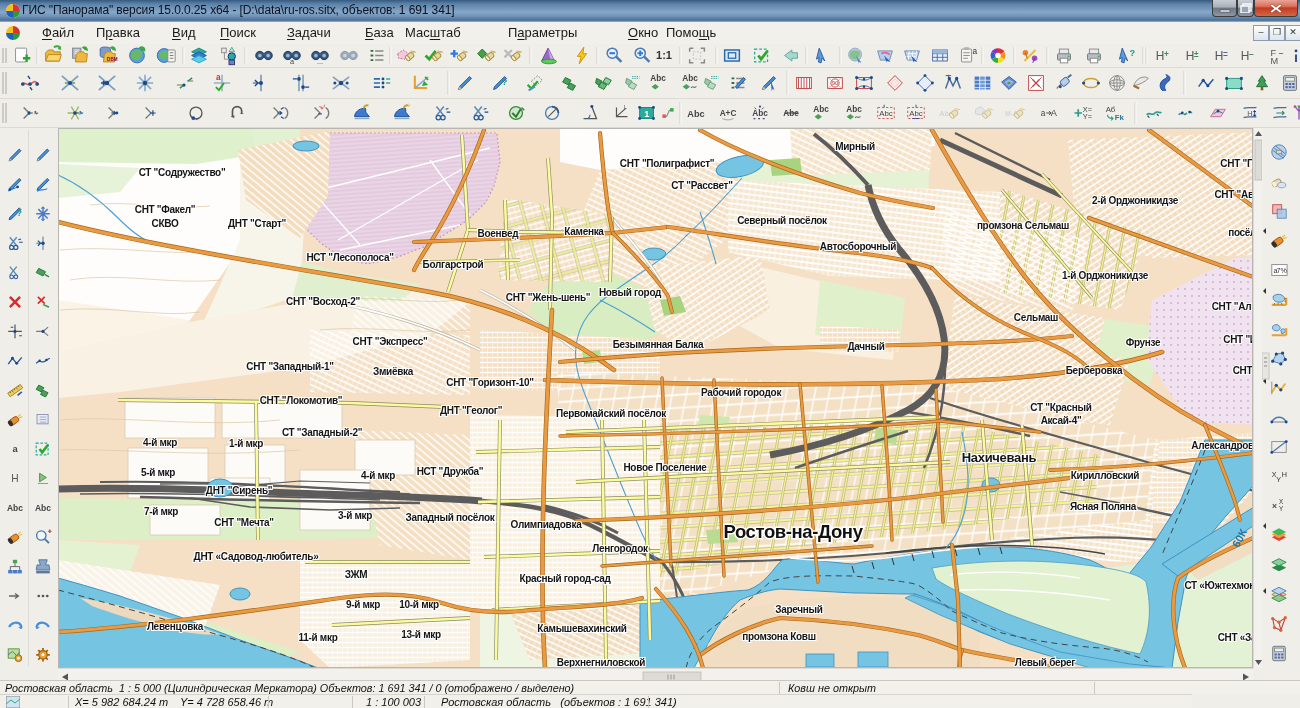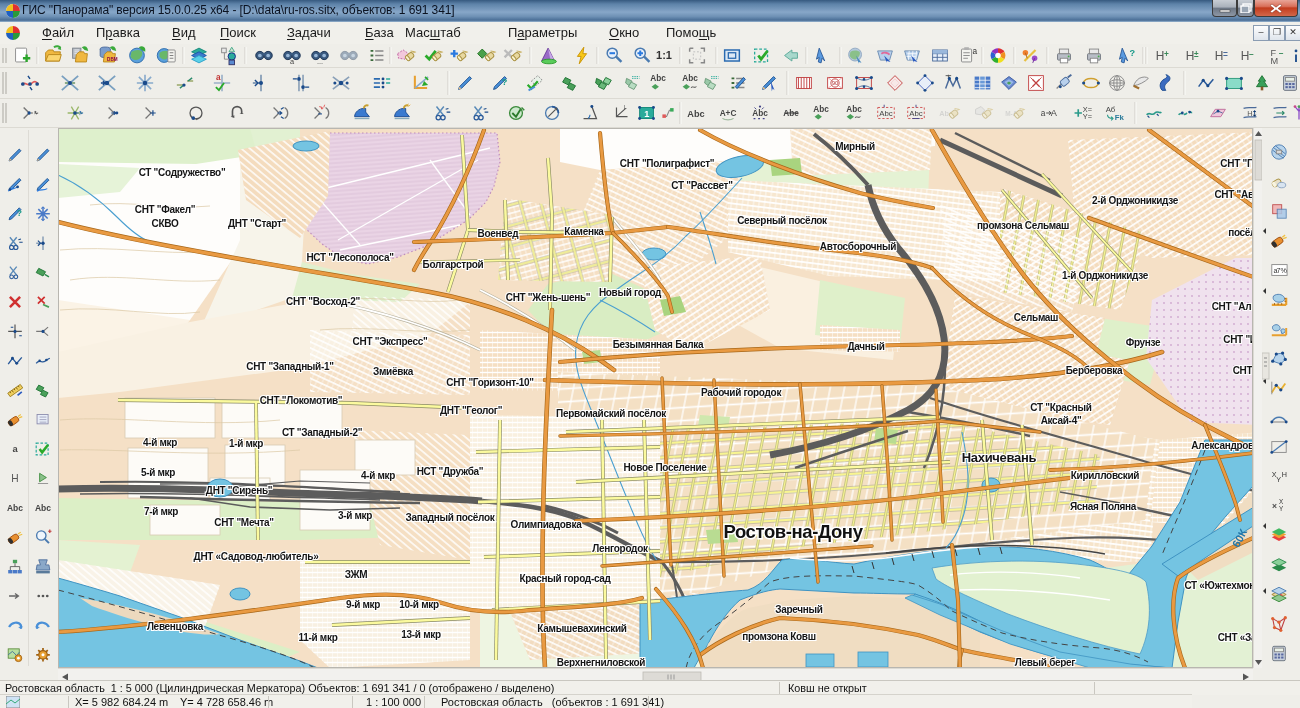--- a/index.html
+++ b/index.html
@@ -33,21 +33,21 @@
 #lpanel{position:absolute;left:0;top:128px;width:58px;height:540px;background:#efeee9;}
 #rpanel{position:absolute;left:1262px;top:128px;width:38px;height:540px;background:#efeee9;}
 #vscroll{position:absolute;left:1253px;top:128px;width:9px;height:540px;background:#f2f1ee;border-left:1px solid #dcdad3;}
 #hscroll{position:absolute;left:58px;top:668px;width:1195px;height:12px;background:#f2f1ee;border-top:1px solid #dcdad3;}
 #lcorner{position:absolute;left:0px;top:668px;width:58px;height:12px;background:#efeee9;}
 
 #sb1{position:absolute;left:0;top:680px;width:1300px;height:14px;background:#f1f0eb;
  border-top:1px solid #c9c7c0;font-size:10.8px;color:#111;}
 #sb2{position:absolute;left:0;top:694px;width:1192px;height:14px;background:#f1f0eb;
  border-top:1px solid #d5d3cc;font-size:11px;color:#111;}
-.sbt{position:absolute;top:1px;white-space:nowrap;}
+.sbt{position:absolute;top:1px;white-space:nowrap;font-style:italic;}
 .sdiv{position:absolute;top:1px;width:1px;height:12px;background:#c9c7c0;}
 
 #map{position:absolute;left:58px;top:128px;width:1195px;height:540px;background:#f7e3c9;}
 </style>
 </head>
 <body>
 <div id="app">
   <div id="title">
     <svg id="ticon" width="16" height="16" viewBox="0 0 16 16">
         <circle cx="8" cy="8" r="7" fill="#fff"></circle>
@@ -83,21 +83,21 @@
         <path d="M8 8 L1 8 A7 7 0 0 1 8 1 Z" fill="#f0c020"></path>
       </svg>
     <span class="mi" style="left:42px"><u>Ф</u>айл</span>
     <span class="mi" style="left:96px">П<u>р</u>авка</span>
     <span class="mi" style="left:172px"><u>В</u>ид</span>
     <span class="mi" style="left:220px"><u>П</u>оиск</span>
     <span class="mi" style="left:287px"><u>З</u>адачи</span>
     <span class="mi" style="left:365px"><u>Б</u>аза</span>
     <span class="mi" style="left:405px">Мас<u>ш</u>таб</span>
     <span class="mi" style="left:508px">П<u>а</u>раметры</span>
-    <span class="mi" style="left:609px"><u>О</u>кно</span>
+    <span class="mi" style="left:628px"><u>О</u>кно</span>
     <span class="mi" style="left:666px">Помо<u>щ</u>ь</span>
     <div class="mdib" style="left:1253px">–</div>
     <div class="mdib" style="left:1269px">❐</div>
     <div class="mdib" style="left:1285px">✕</div>
   </div>
   <div class="tbar" id="tb1"><svg width="1300" height="23" font-family="Liberation Sans, sans-serif">
         <path d="M3,4 v15" stroke="#c4c2bc" stroke-width="1.6"></path>
         <path d="M6,4 v15" stroke="#c4c2bc" stroke-width="1.6"></path>
         <path d="M37,3 v17" stroke="#cfcdc7" stroke-width="1"></path>
         <path d="M38,3 v17" stroke="#fbfbf9" stroke-width="1"></path>
@@ -1547,21 +1547,21 @@
     <span class="sbt" style="left:788px">Ковш не открыт</span>
     <span class="sdiv" style="left:1094px"></span>
   </div>
   <div id="sb2">
     <svg style="position:absolute;left:6px;top:1px" width="14" height="12">
         <rect width="14" height="12" fill="#cfe3f5" stroke="#888"></rect>
         <path d="M0 8 L5 4 L9 7 L14 3" stroke="#3a7" fill="none"></path>
       </svg>
     <span class="sbt" style="left:75px">X= 5 982 684.24 m</span>
     <span class="sbt" style="left:180px;">Y= 4 728 658.46 m</span>
-    <span class="sbt" style="left:366px">1 : 100 000</span>
+    <span class="sbt" style="left:366px">1 : 100 003</span>
     <span class="sbt" style="left:441px">Ростовская область&nbsp;&nbsp;&nbsp;(объектов : 1 691 341)</span>
     <span class="sdiv" style="left:68px"></span>
     <span class="sdiv" style="left:268px"></span>
     <span class="sdiv" style="left:352px"></span>
     <span class="sdiv" style="left:424px"></span>
     <span class="sdiv" style="left:648px"></span>
   </div>
 </div>
 
 </body></html>

